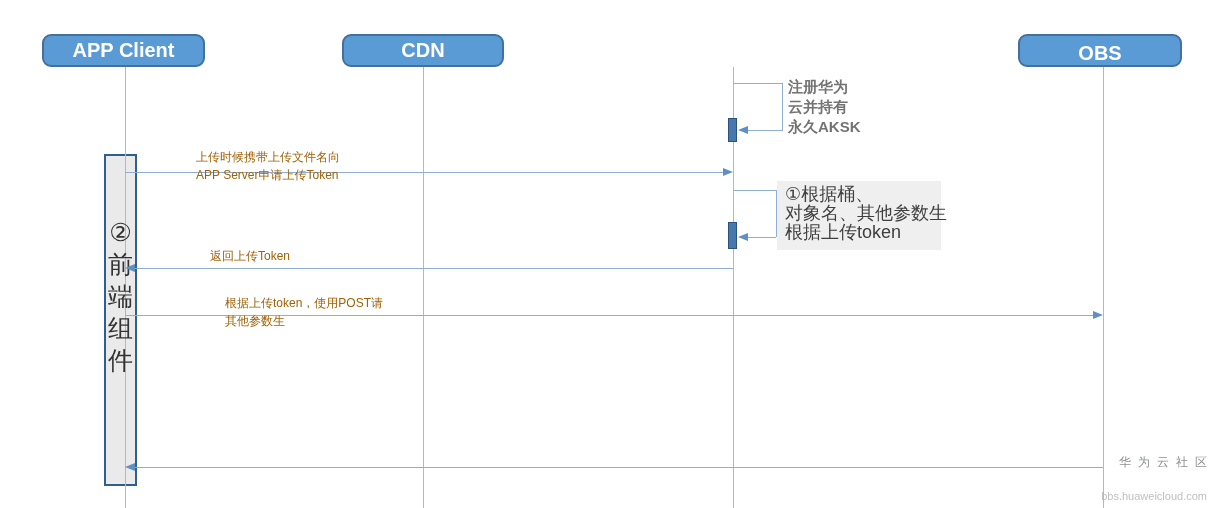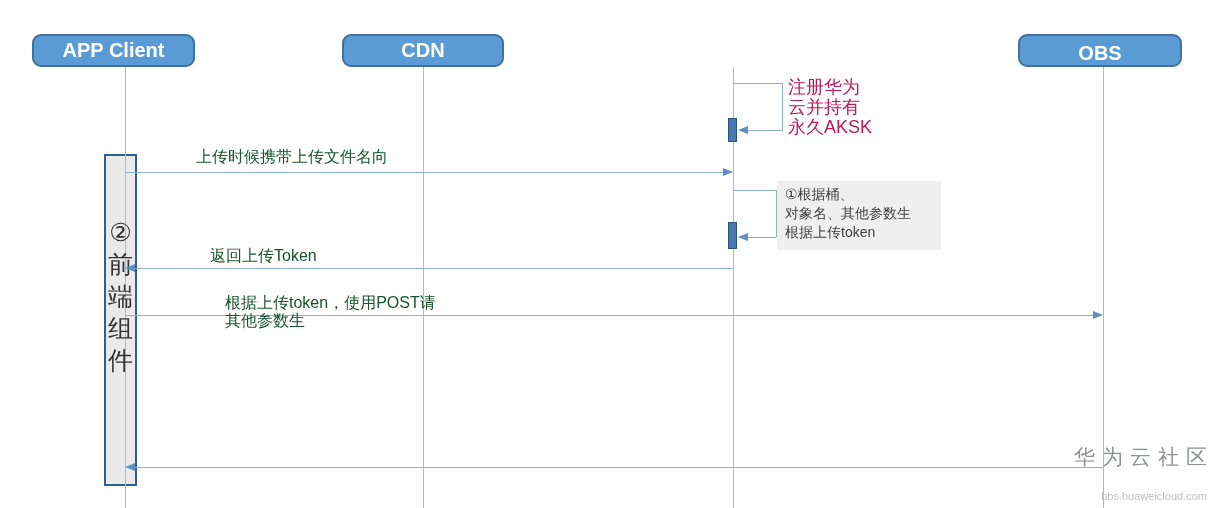--- a/index.html
+++ b/index.html
@@ -21,45 +21,45 @@
   .hline{position:absolute;height:1px;background:#8FAFD2;z-index:4;}
   .vline{position:absolute;width:1px;background:#8FAFD2;z-index:4;}
   .arrow-r{position:absolute;width:0;height:0;border-top:4px solid transparent;
     border-bottom:4px solid transparent;border-left:10px solid #5E90C1;z-index:5;}
   .arrow-l{position:absolute;width:0;height:0;border-top:4px solid transparent;
     border-bottom:4px solid transparent;border-right:10px solid #5E90C1;z-index:5;}
   
   .activation{position:absolute;width:9px;box-sizing:border-box;
     background:#4679AD;border:1px solid #2B5379;z-index:5;}
   
-  .msg-label{position:absolute;font-size:16px;color:#14532d;line-height:18px;
+  .msg-label{position:absolute;font-size:12px;color:#a16207;line-height:18px;
     white-space:nowrap;z-index:6;}
-  .loop-label{position:absolute;font-size:18px;color:#be185d;line-height:20px;
-    white-space:nowrap;z-index:6;}
+  .loop-label{position:absolute;font-size:15px;color:#737373;line-height:20px;
+    white-space:nowrap;z-index:6;font-weight:bold;}
   
   .note{position:absolute;left:777px;top:181px;width:164px;height:69px;box-sizing:border-box;
-    background:#EFEFEF;color:#3f3f3f;font-size:14px;line-height:19px;
+    background:#EFEFEF;color:#3f3f3f;font-size:18px;line-height:19px;
     padding:4px 8px;white-space:nowrap;z-index:6;}
   
   .group-box{position:absolute;left:104px;top:154px;width:33px;height:332px;box-sizing:border-box;
     background:#EAEAEA;border:2px solid #2F5F8F;z-index:1;}
   .group-text{position:absolute;left:104px;top:220px;width:33px;display:flex;
     flex-direction:column;align-items:center;gap:7px;font-size:25px;color:#333333;
     z-index:3;line-height:1;}
   
   .watermark{position:absolute;right:14px;bottom:6px;text-align:right;z-index:7;}
-  .wm-title{font-size:21px;letter-spacing:7px;margin-right:-7px;color:#8C9196;margin-top:36px;}
+  .wm-title{font-size:12px;letter-spacing:7px;margin-right:-7px;color:#8C9196;margin-top:36px;}
   .wm-sub{font-size:11px;color:#BCC0C4;margin-top:19px;}
 </style>
 </head>
 <body>
 
 <div class="stage">
 
-  <div class="actor" style="left:32px;width:163px;">
+  <div class="actor" style="left:42px;width:163px;">
     <span>APP Client</span>
   </div>
   <div class="actor" style="left:342px;width:162px;">
     <span>CDN</span>
   </div>
   <div class="actor" style="left:1018px;width:164px;align-items:flex-end;">
     <span>OBS</span>
   </div>
 
   <div class="lifeline" style="left:125px;"></div>
@@ -84,20 +84,21 @@
   <div class="loop-label" style="left:788px;top:77px;">
     <div>注册华为</div>
     <div>云并持有</div>
     <div>永久AKSK</div>
   </div>
 
   <div class="hline" style="left:125px;top:172px;width:600px;"></div>
   <div class="arrow-r" style="left:723px;top:168px;"></div>
   <div class="msg-label" style="left:196px;top:148px;">
     <div>上传时候携带上传文件名向</div>
+    <div>APP Server申请上传Token</div>
   </div>
 
   <div class="hline" style="left:733px;top:190px;width:43px;"></div>
   <div class="vline" style="left:776px;top:190px;height:47px;"></div>
   <div class="hline" style="left:748px;top:237px;width:28px;"></div>
   <div class="arrow-l" style="left:738px;top:233px;"></div>
   <div class="activation" style="left:728px;top:222px;height:27px;"></div>
   <div class="note">
     <div>①根据桶、</div>
     <div>对象名、其他参数生</div>

